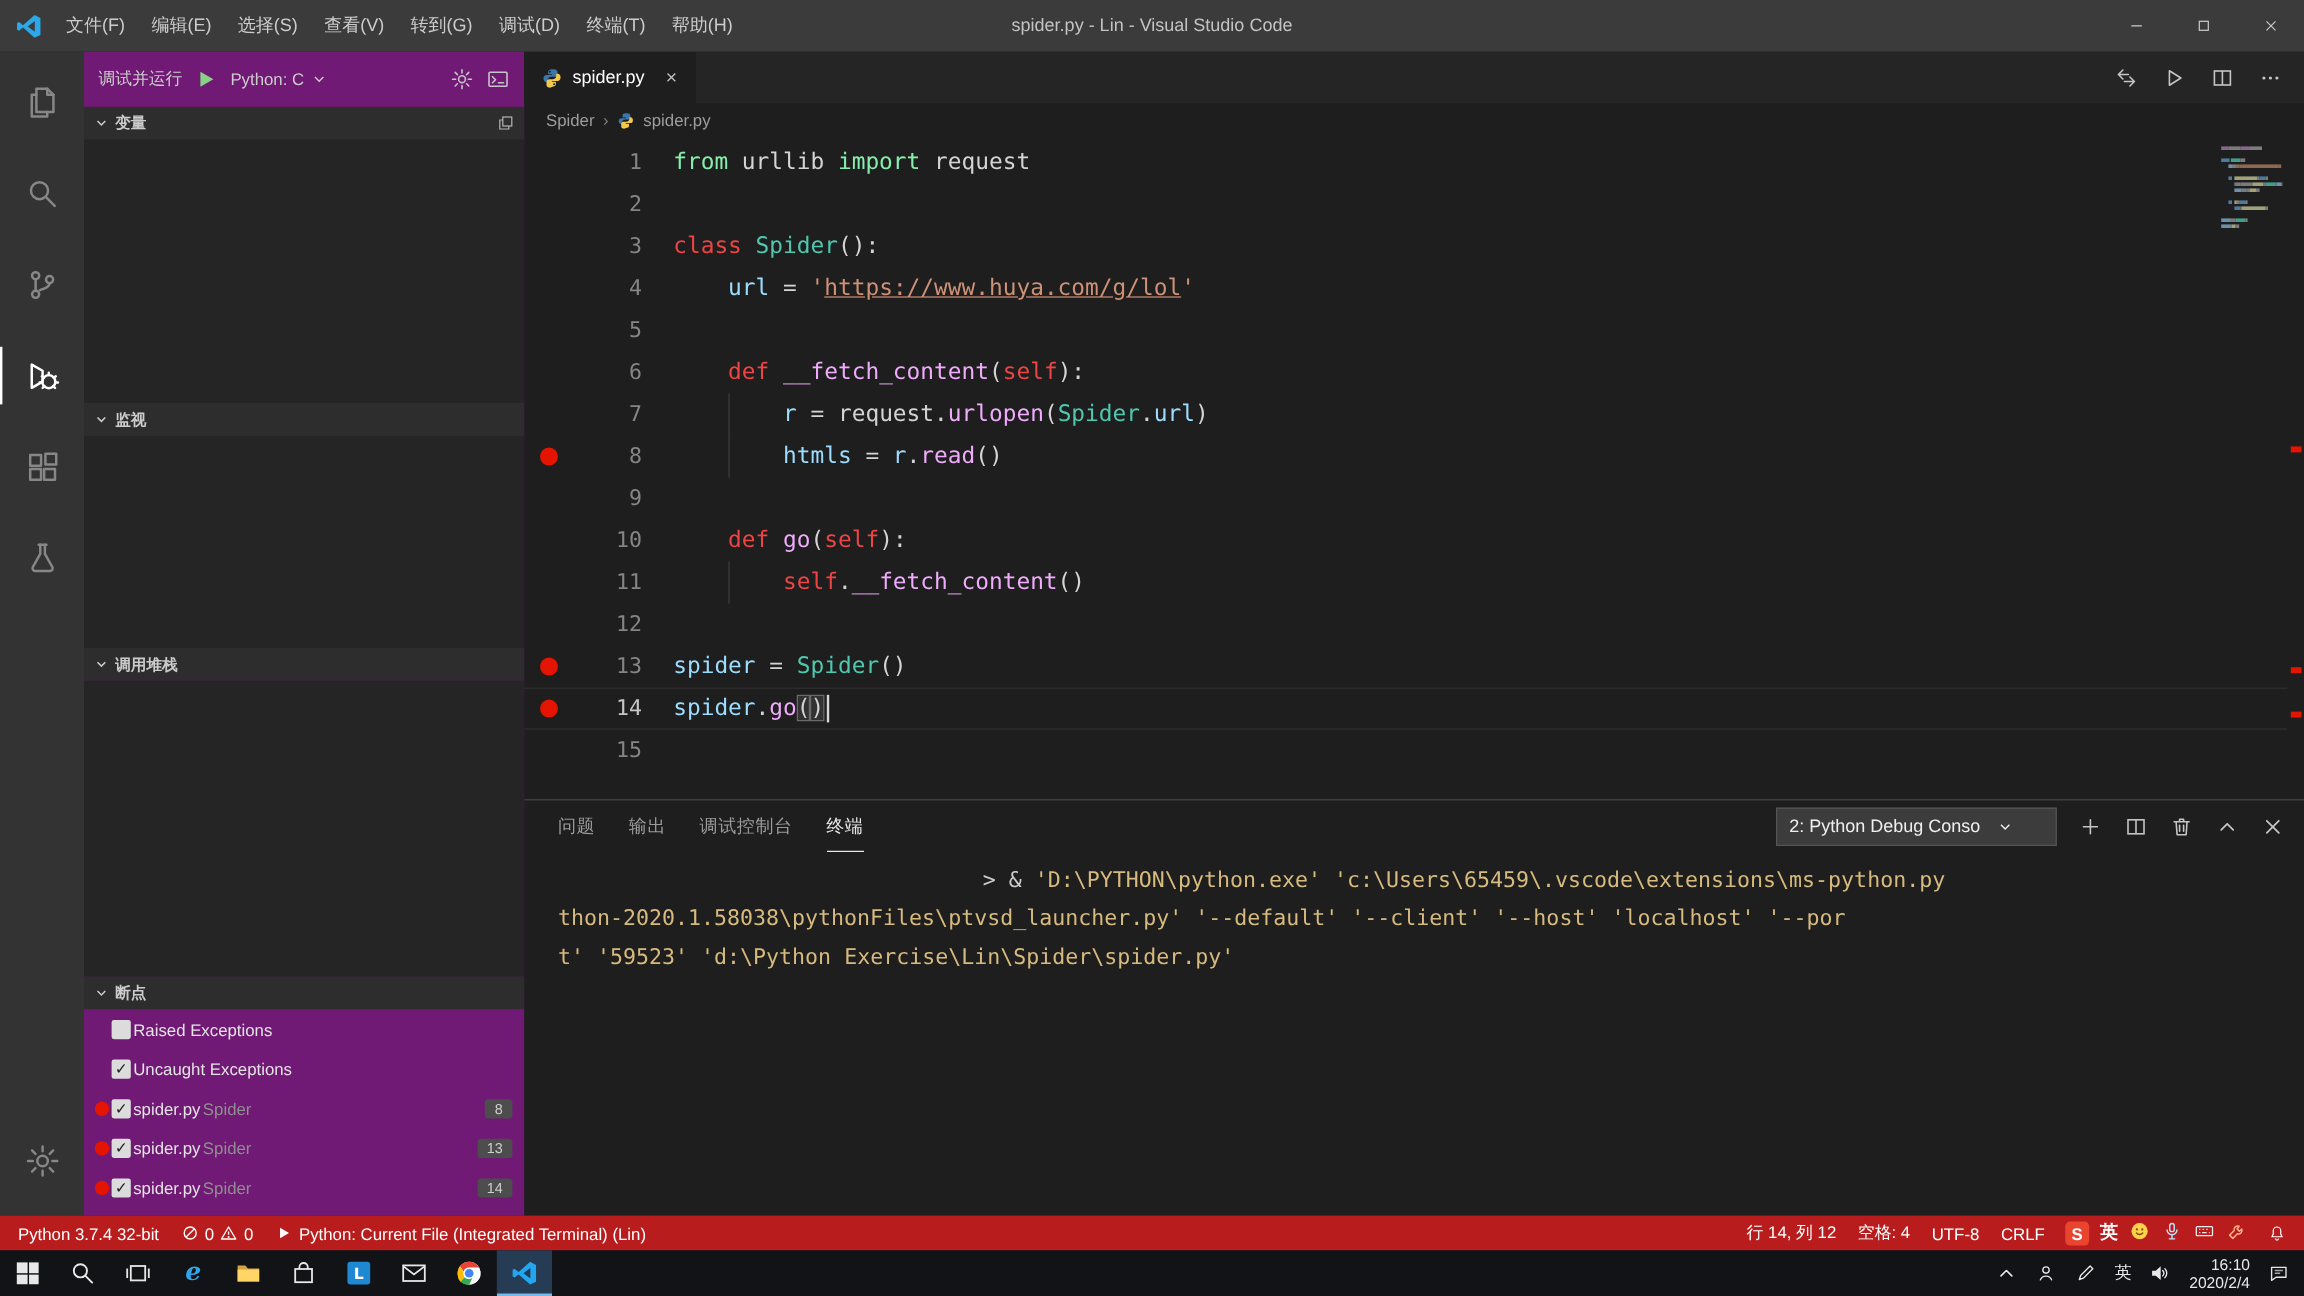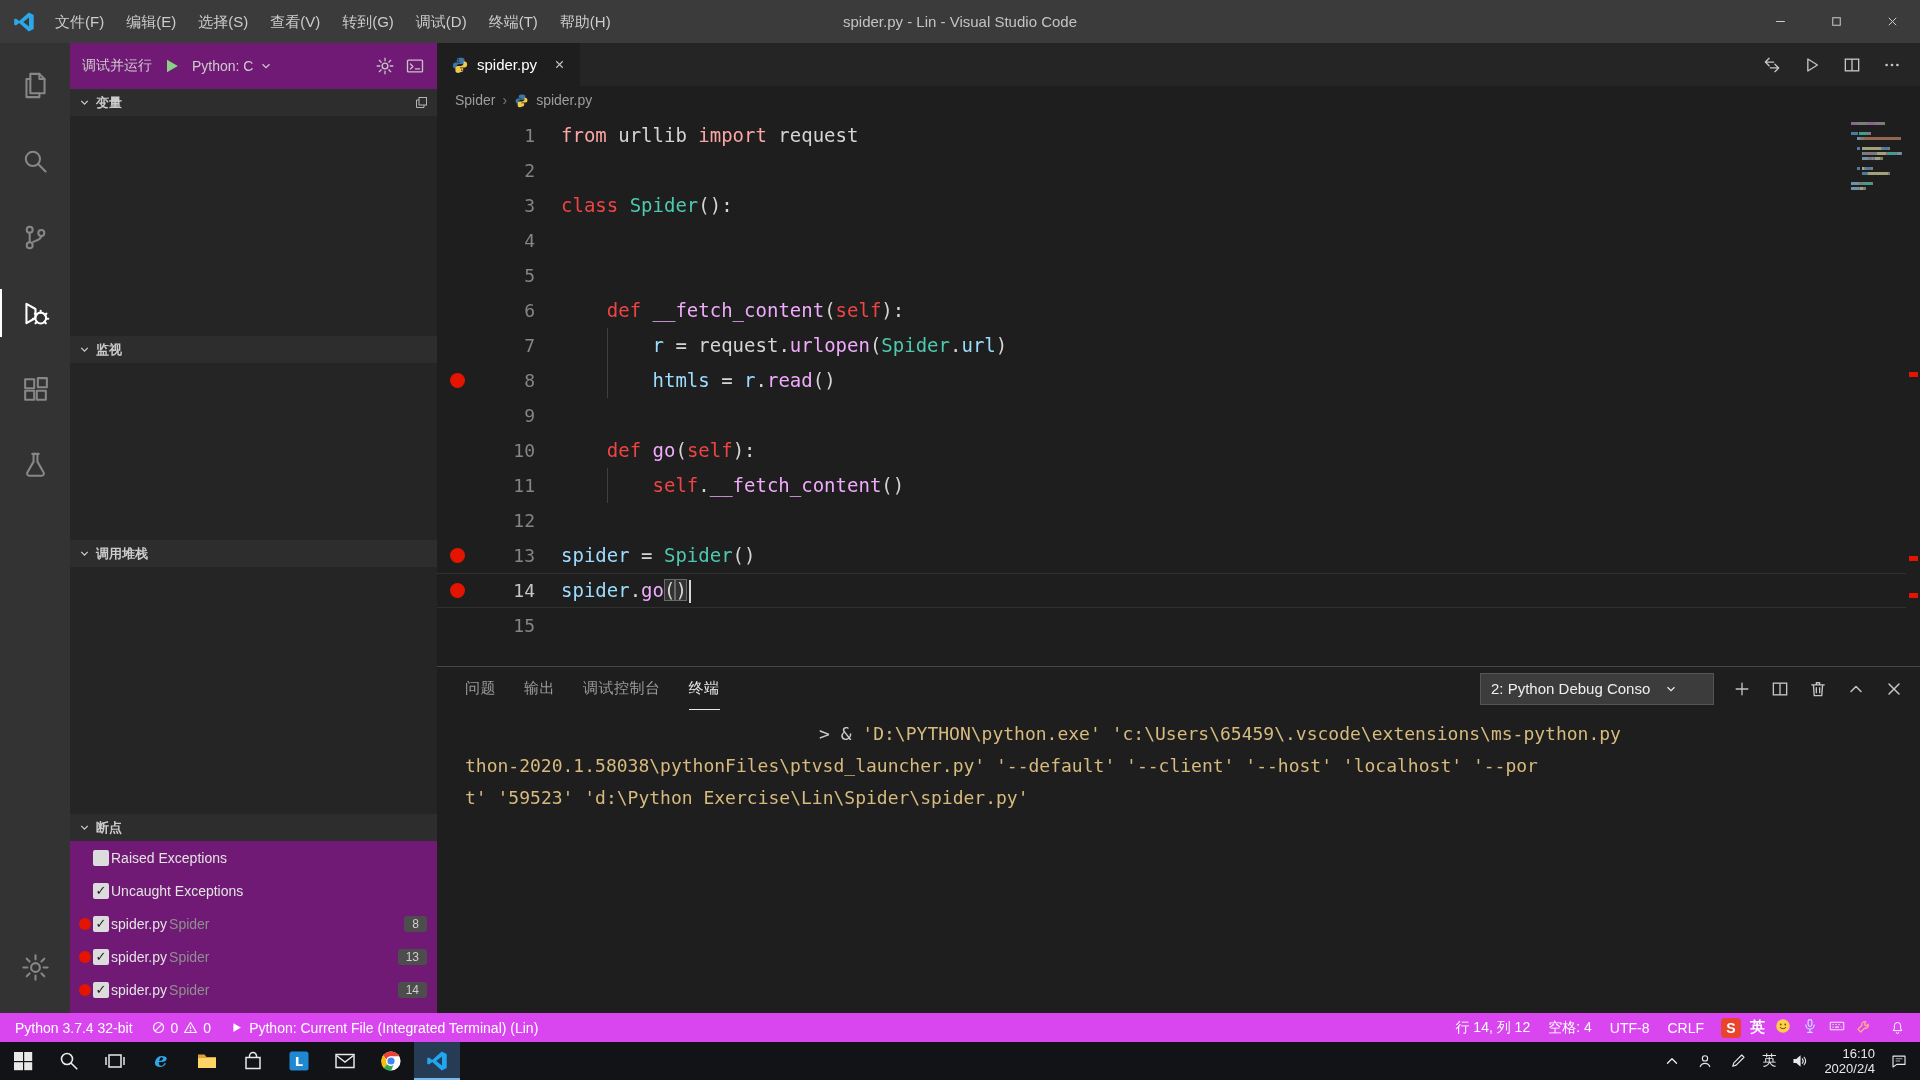--- a/index.html
+++ b/index.html
@@ -65,21 +65,21 @@
 
   
   .code{flex:1;position:relative;font-family:"DejaVu Sans Mono","Liberation Mono",monospace;font-size:19px;padding-top:4px;min-height:0;}
   .cl{display:flex;height:35px;line-height:35px;position:relative;}
   .cl .glyph{flex:0 0 40px;display:flex;align-items:center;justify-content:center;}
   .bpdot{width:15px;height:15px;border-radius:50%;background:#e51400;}
   .cl .num{flex:0 0 58px;text-align:right;color:#858585;font-size:18px;}
   .cl .ltext{padding-left:26px;position:relative;white-space:pre;color:#d4d4d4;}
   .cl.current::after{content:"";position:absolute;left:0;right:14px;top:0;bottom:0;border-top:1px solid #303031;border-bottom:1px solid #303031;pointer-events:none;}
   .cl.current .num{color:#c6c6c6;}
-  .tk.plain{color:#d4d4d4}.tk.kw{color:#ef4444}.tk.kw-import{color:#fca5a5}.tk.type{color:#4ec9b0}
+  .tk.plain{color:#d4d4d4}.tk.kw{color:#ef4444}.tk.kw-import{color:#86efac}.tk.type{color:#4ec9b0}
   .tk.fn{color:#f0abfc}.tk.var{color:#9cdcfe}.tk.str{color:#ce9178}
   .tk.link{text-decoration:underline;}
   .tk.bracket{outline:1px solid #6a6a6a;outline-offset:-1px;background:rgba(110,110,110,.25);}
   .caret{display:inline-block;width:2px;height:23px;background:#d7d7d7;vertical-align:middle;margin-left:2px;}
   .guide{position:absolute;left:calc(26px + 4ch);top:0;bottom:0;width:1px;background:#404040;}
   .minimap{position:absolute;top:8px;right:18px;font-size:0;}
   .mm-line{height:5px;}
   .mm{display:inline-block;height:3px;opacity:.75;}
   .mm.plain{background:#9b9b9b}.mm.kw{background:#5e9ac9}.mm.kw-import{background:#b07cb5}
   .mm.type{background:#4ec9b0}.mm.fn{background:#cfcf9a}.mm.var{background:#88b8d8}.mm.str{background:#b5825f}
@@ -97,21 +97,21 @@
   .term-select svg{width:14px;height:14px;}
   .panel-right .icon{display:flex;}
   .panel-right .icon svg{width:20px;height:20px;}
   .term{flex:1;font-family:"DejaVu Sans Mono","Liberation Mono",monospace;font-size:18px;line-height:32px;padding:8px 0 0 28px;color:#cccccc;}
   .tline{white-space:pre;}
   .tline.indent{padding-left:354px;}
   .ts.plain{color:#cccccc}.ts.str{color:#d7ba7d}
   .tcursor{display:inline-block;width:11px;height:22px;background:#c8c8c8;vertical-align:middle;}
 
   
-  .statusbar{flex:0 0 29px;background:#d946ef;color:#ffffff;display:flex;align-items:center;font-size:14px;padding:0 6px;}
+  .statusbar{flex:0 0 29px;background:#b91c1c;color:#ffffff;display:flex;align-items:center;font-size:14px;padding:0 6px;}
   .sb-item{display:flex;align-items:center;gap:5px;padding:0 9px;height:100%;white-space:nowrap;}
   .sb-item svg{width:15px;height:15px;}
   .sb-right{margin-left:auto;display:flex;align-items:center;height:100%;}
   .ime{display:flex;align-items:center;gap:9px;padding:0 8px;}
   .ime .badge{width:20px;height:20px;border-radius:4px;background:#e8442e;color:#ffffff;font-weight:700;font-size:14px;display:flex;align-items:center;justify-content:center;}
   .ime .mode{font-size:15px;font-weight:700;}
   .ime svg{width:18px;height:18px;}
 
   
   .taskbar{flex:0 0 38px;background:#121316;display:flex;align-items:center;color:#e8e8e8;}
@@ -396,20 +396,21 @@
               <span class="ltext"></span>
             </div>
             <div class="cl">
               <span class="glyph"></span>
               <span class="num">3</span>
               <span class="ltext"><span class="tk kw">class</span><span class="tk plain"> </span><span class="tk type">Spider</span><span class="tk plain">():</span></span>
             </div>
             <div class="cl">
               <span class="glyph"></span>
               <span class="num">4</span>
+              <span class="ltext"><span class="tk plain">    </span><span class="tk var">url</span><span class="tk plain"> = </span><span class="tk str">'</span><span class="tk str link">https://www.huya.com/g/lol</span><span class="tk str">'</span></span>
             </div>
             <div class="cl">
               <span class="glyph"></span>
               <span class="num">5</span>
               <span class="ltext"></span>
             </div>
             <div class="cl">
               <span class="glyph"></span>
               <span class="num">6</span>
               <span class="ltext"><span class="tk plain">    </span><span class="tk kw">def</span><span class="tk plain"> </span><span class="tk fn">__fetch_content</span><span class="tk plain">(</span><span class="tk kw">self</span><span class="tk plain">):</span></span>

